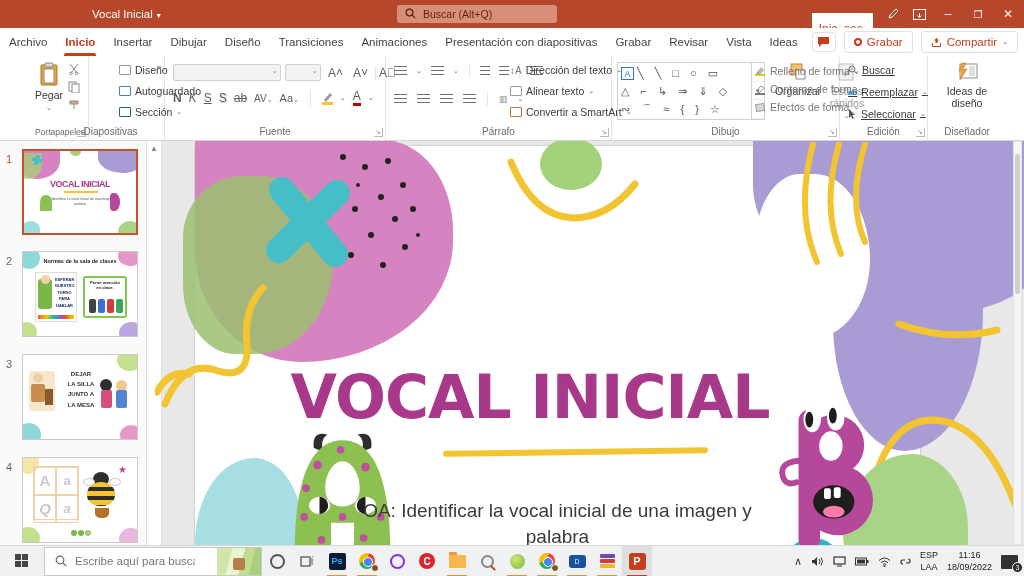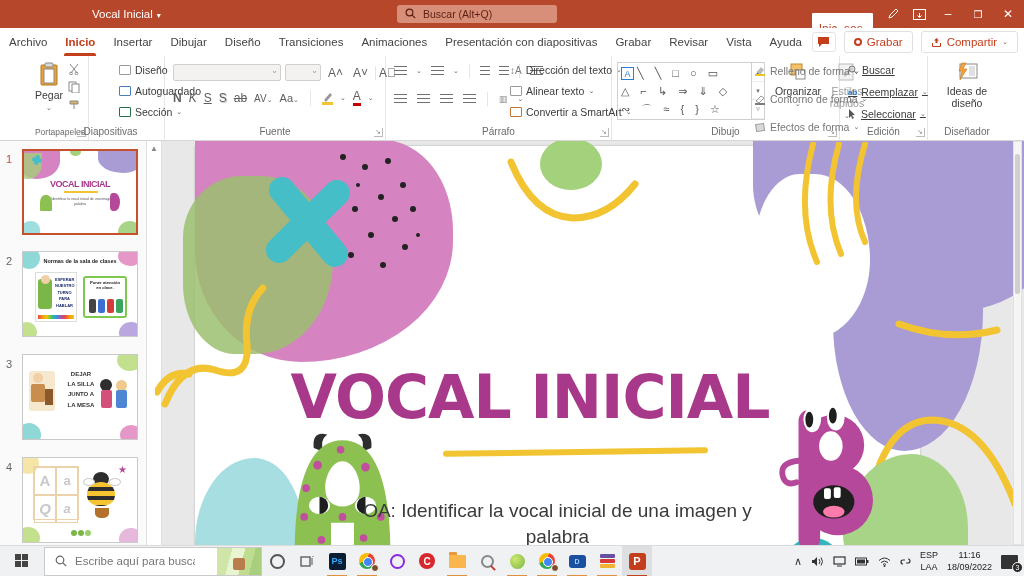--- a/index.html
+++ b/index.html
@@ -154,21 +154,21 @@
     <div class="tab active">Inicio</div>
     <div class="tab">Insertar</div>
     <div class="tab">Dibujar</div>
     <div class="tab">Diseño</div>
     <div class="tab">Transiciones</div>
     <div class="tab">Animaciones</div>
     <div class="tab">Presentación con diapositivas</div>
     <div class="tab">Grabar</div>
     <div class="tab">Revisar</div>
     <div class="tab">Vista</div>
-    <div class="tab">Ayuda</div>
+    <div class="tab">Ideas</div>
   </div>
   <div class="tabrow-right">
     <span class="comment-btn">
       <svg width="13" height="12" viewBox="0 0 13 12">
           <path d="M1 1h11v7H5l-3 3V8H1z" fill="#C43E1C"></path>
         </svg>
     </span>
     <span class="pill-btn">
         <span class="rec-dot"></span>
         <span>Grabar</span>
@@ -340,21 +340,21 @@
             <rect x="8" y="8" width="9" height="9" fill="#fff" stroke="#8a8a8a"></rect>
           </svg>
         <span>Organizar</span>
           <span class="chv">⌄</span>
       </div>
 
       <div class="glabel">Dibujo</div>
       <div class="dlauncher">↘</div>
     </div>
 
-    <div style="position:absolute; left:754px; top:6px; display:flex; flex-direction:column; gap:10px;">
+    <div style="position:absolute; left:754px; top:6px; display:flex; flex-direction:column; gap:0;">
       <span class="fxrow">
           <svg width="12" height="11" viewBox="0 0 12 11">
             <path d="M3 6l4-5 3 3-4 5z" fill="#b9b9b9"></path>
             <path d="M1 9h10" stroke="#E8C51E" stroke-width="2"></path>
           </svg>
           <span>Relleno de forma</span>
           <span class="chv">⌄</span>
         </span>
       <span class="fxrow">
           <svg width="12" height="11" viewBox="0 0 12 11">

